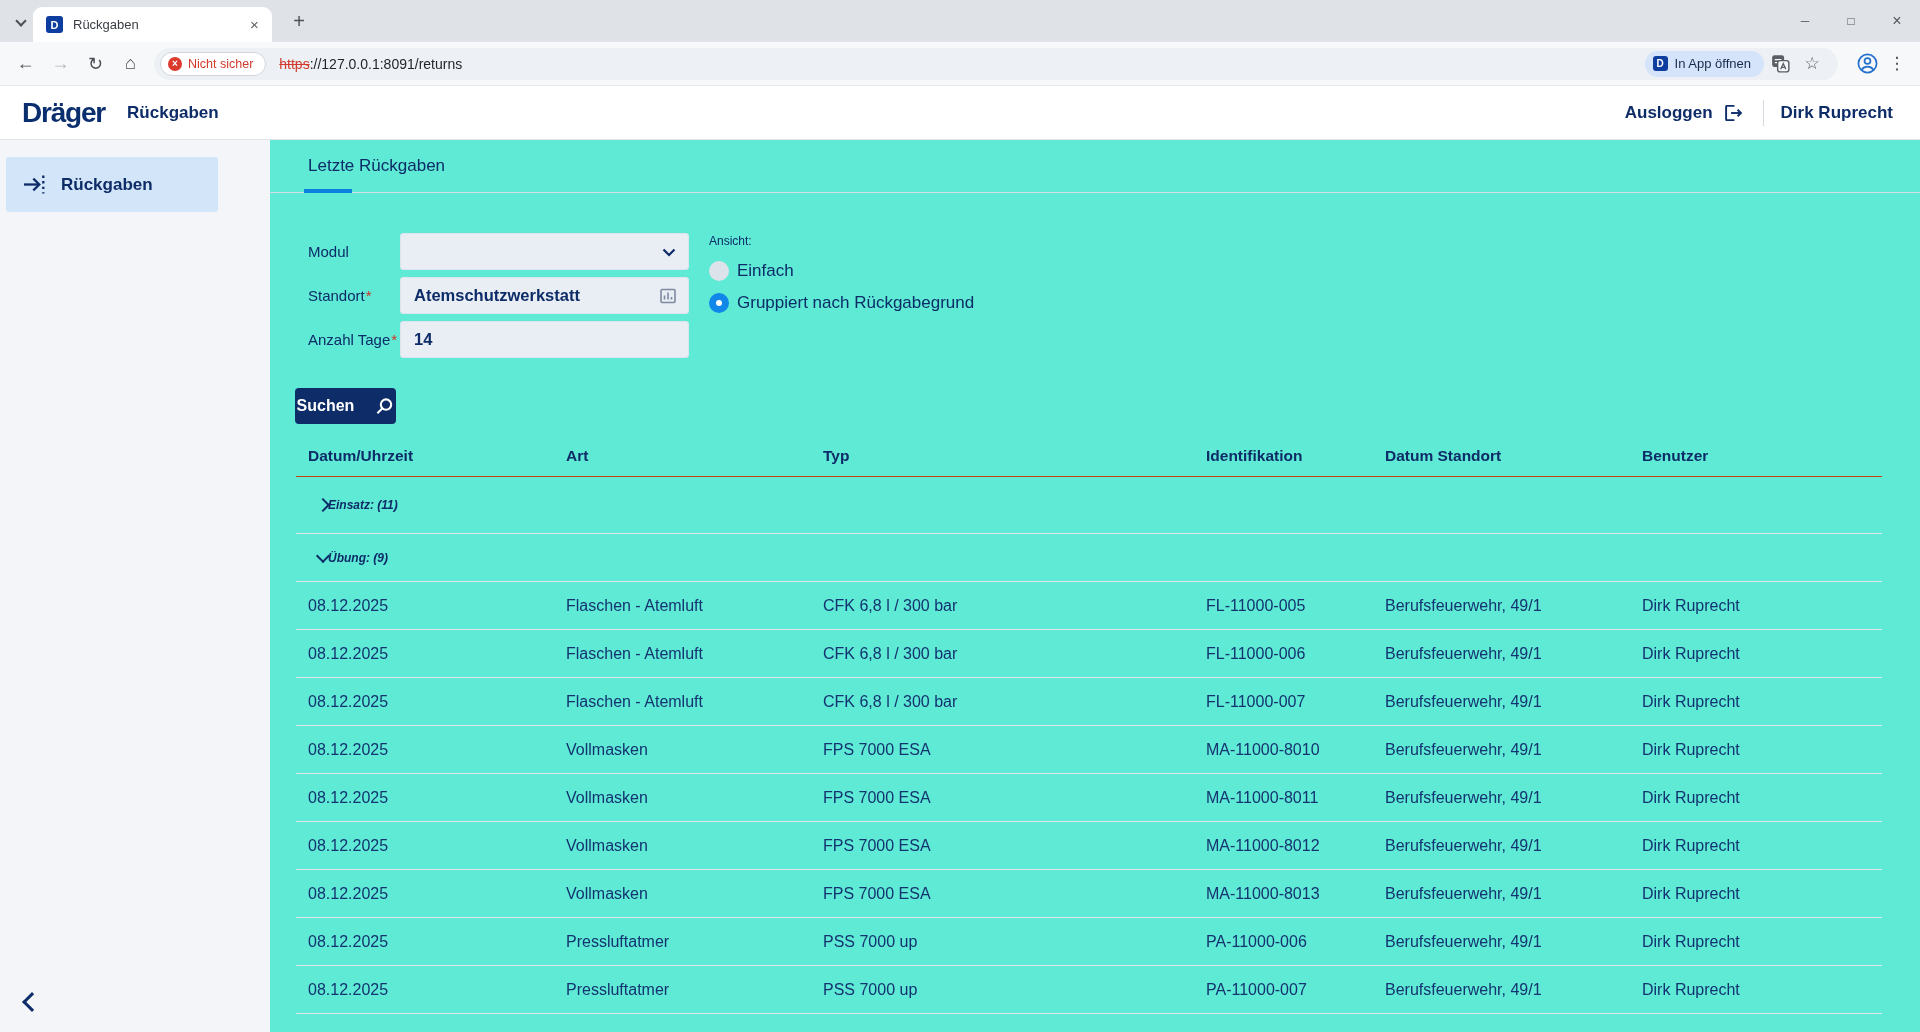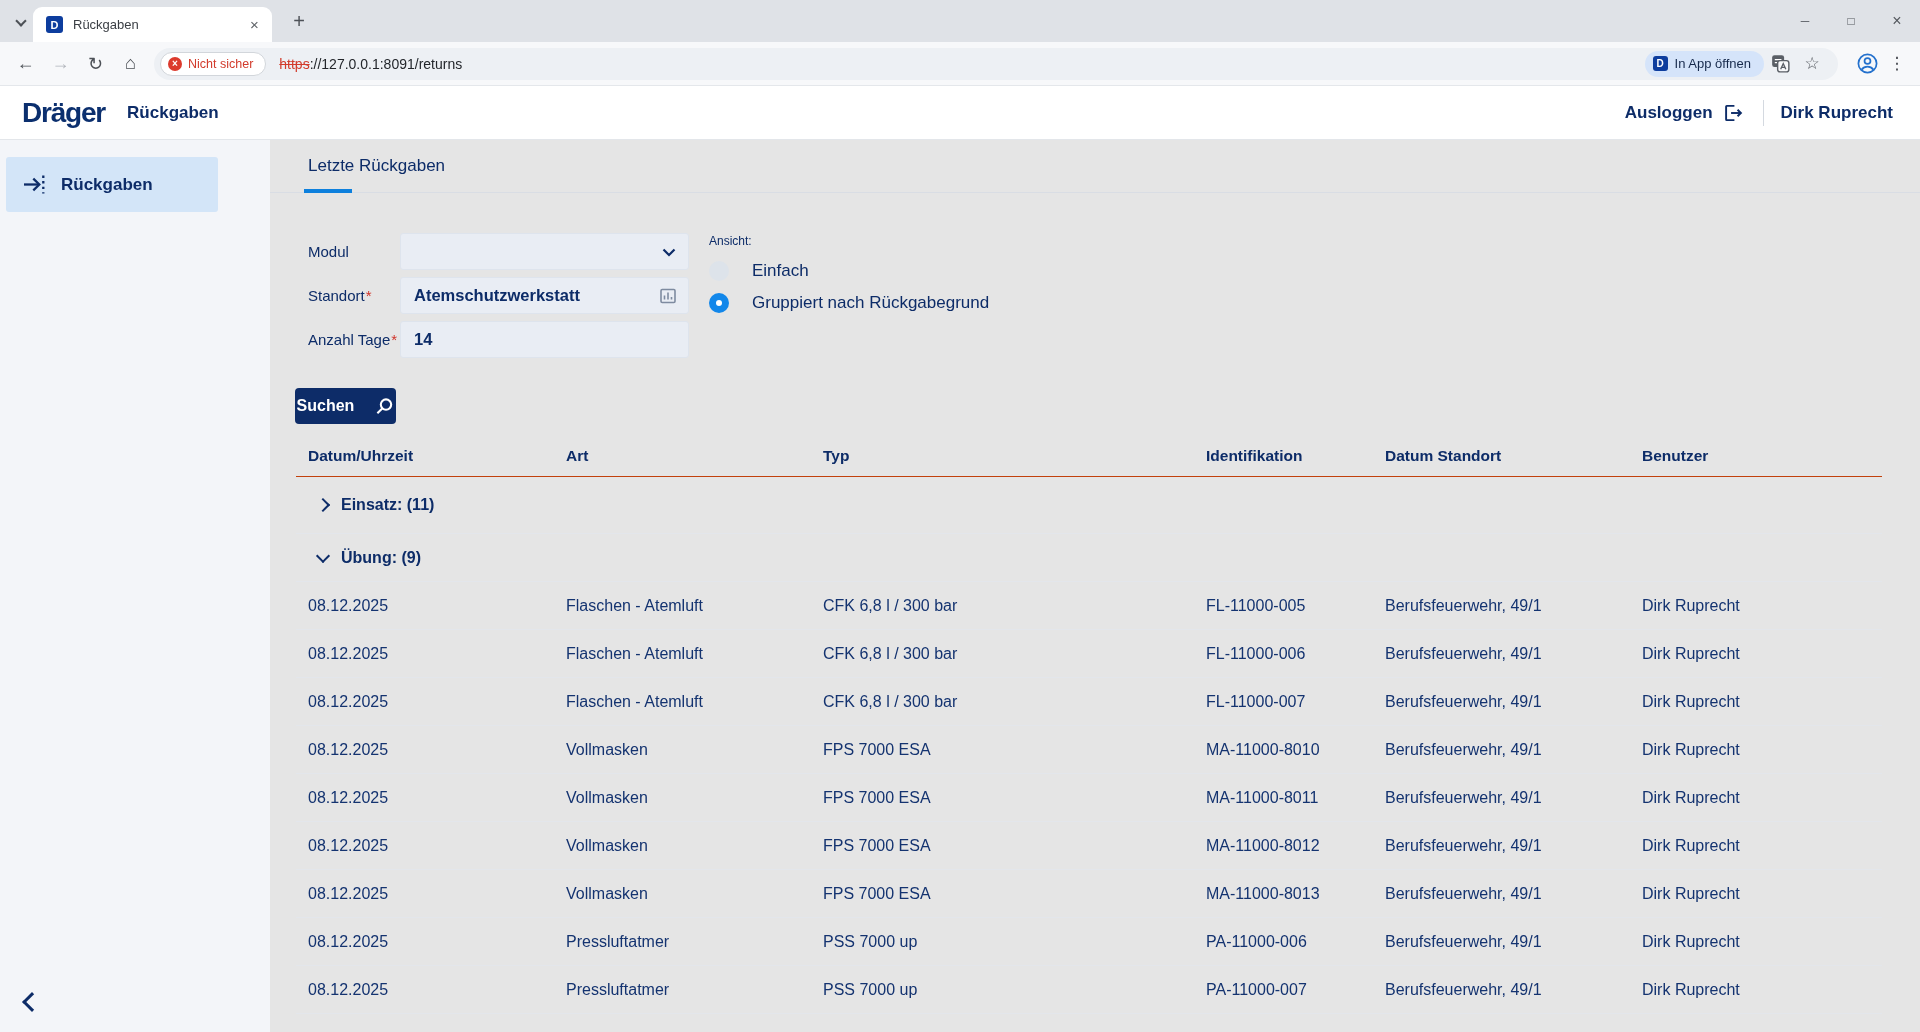--- a/index.html
+++ b/index.html
@@ -55,46 +55,46 @@
   .side-item{position:absolute;left:6px;top:17px;width:212px;height:55px;background:#d3e5f8;border-radius:3px;display:flex;align-items:center;gap:13px;padding-left:15px;font-size:17px;font-weight:600;color:var(--navy);cursor:pointer;}
   .collapse{position:absolute;left:20px;bottom:18px;width:24px;height:24px;display:flex;align-items:center;justify-content:center;cursor:pointer;}
 
   .chev{display:inline-block;border-style:solid;border-color:var(--navy);border-width:0 2.4px 2.4px 0;padding:4px;flex:none;}
   .chev.right{transform:rotate(-45deg);}
   .chev.down{transform:rotate(45deg);margin-top:-3px;}
   .chev.left{transform:rotate(135deg);}
   .chev.gray{border-color:#4d5157;padding:3px;border-width:0 2px 2px 0;}
   .chev.big{padding:5.5px;border-width:0 3px 3px 0;}
 
-  .main{flex:1;background:#e5e5e5;position:relative;min-width:0;}
+  .main{flex:1;background:#5eead4;position:relative;min-width:0;}
   .tabrow{height:53px;border-bottom:1px solid #d9dde4;position:relative;display:flex;align-items:center;padding-left:38px;}
   .page-tab{font-size:17px;font-weight:500;color:var(--navy);cursor:pointer;}
   .tab-indicator{position:absolute;left:34px;bottom:-1px;width:48px;height:4px;background:var(--accent);}
 
   .form-area{display:flex;margin:40px 0 0 38px;}
   .field-row{display:flex;align-items:center;height:37px;margin-bottom:7px;}
   .field-label{width:92px;font-size:15px;font-weight:500;color:var(--navy);flex:none;}
   .req{color:#d03227;margin-left:1px;}
   .field-box{width:289px;height:37px;background:#e9edf4;border:1px solid #dee4ed;border-radius:3px;display:flex;align-items:center;padding:0 10px 0 13px;cursor:text;}
   .field-value{flex:1;font-size:16.5px;font-weight:700;color:var(--navy);white-space:nowrap;overflow:hidden;}
   .ansicht{margin-left:20px;}
   .ansicht-title{font-size:12px;font-weight:500;color:var(--navy);margin:1px 0 13px;}
-  .radio-row{display:flex;align-items:flex-start;gap:23px;margin-bottom:12px;cursor:pointer;}
+  .radio-row{display:flex;align-items:flex-start;gap:8px;margin-bottom:12px;cursor:pointer;}
   .radio{width:20px;height:20px;border-radius:50%;background:#dde3ea;position:relative;flex:none;}
   .radio.sel{background:#1287ea;}
   .radio.sel::after{content:"";position:absolute;left:7px;top:7px;width:6px;height:6px;border-radius:50%;background:#fff;}
   .radio-label{font-size:17px;font-weight:500;color:var(--navy);}
 
   .search-btn{display:flex;align-items:center;justify-content:center;gap:21px;margin:23px 0 0 25px;width:101px;height:36px;background:#0d2c68;border:none;border-radius:4px;color:#fff;font-size:16px;font-weight:700;font-family:inherit;cursor:pointer;}
 
   .table{margin:11px 0 0 26px;width:1586px;}
   .thead,.data-row{display:grid;grid-template-columns:258px 257px 383px 179px 257px 1fr;align-items:center;}
   .thead{height:42px;border-bottom:1px solid #c2410c;}
   .hcell{padding-left:12px;font-size:15.5px;font-weight:700;color:var(--navy);}
-  .group-row{display:flex;align-items:center;gap:13px;height:48px;padding-left:22px;border-bottom:1px solid var(--rowline);font-size:16px;font-weight:700;color:var(--navy);cursor:pointer;}
+  .group-row{display:flex;align-items:center;height:48px;padding-left:22px;border-bottom:1px solid var(--rowline);font-size:12px;font-weight:700;color:var(--navy);cursor:pointer;font-style:italic;}
   .tbody > .group-row:first-child{height:57px;}
   .data-row{height:48px;border-bottom:1px solid var(--rowline);}
   .cell{padding-left:12px;font-size:16px;color:#143370;white-space:nowrap;overflow:hidden;}
 </style>
 </head>
 <body>
 
 <div class="screen">
 
   <div class="tabstrip">

